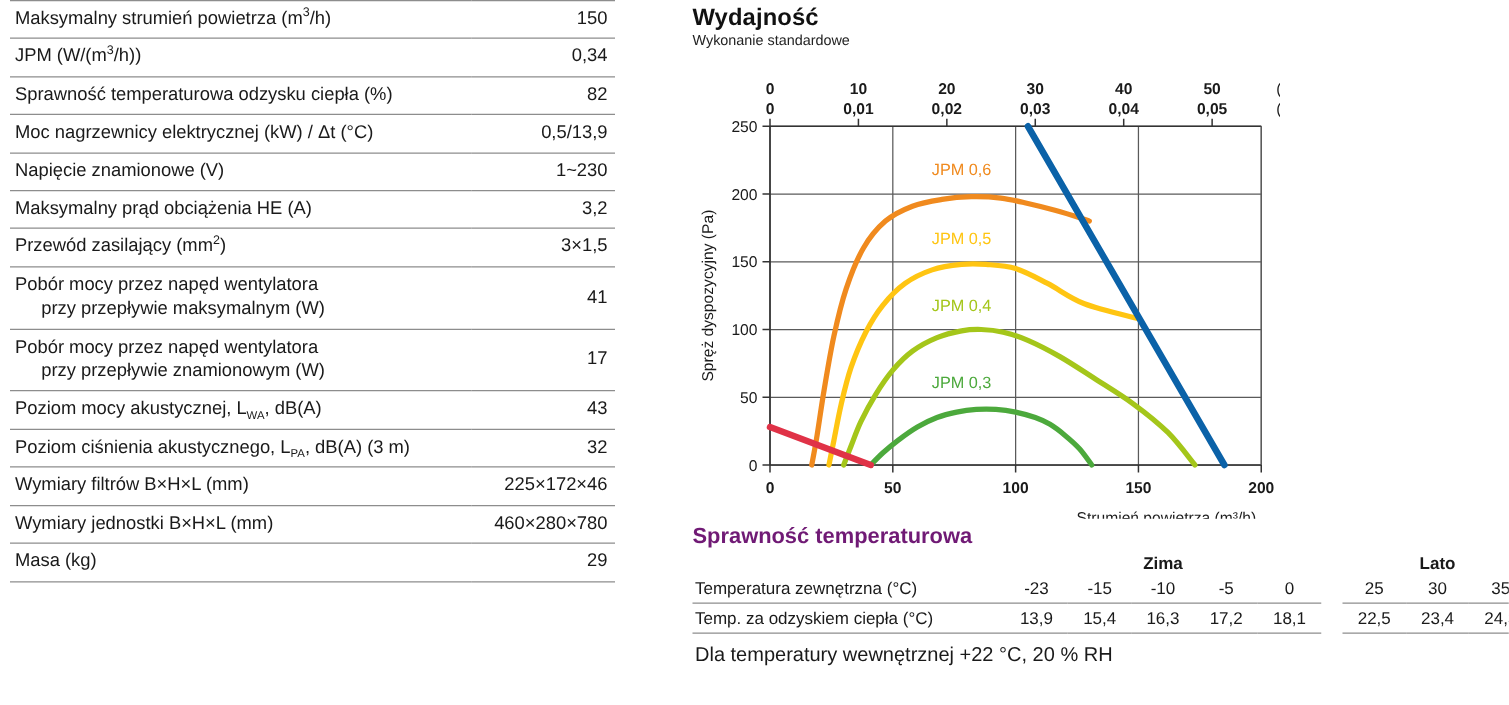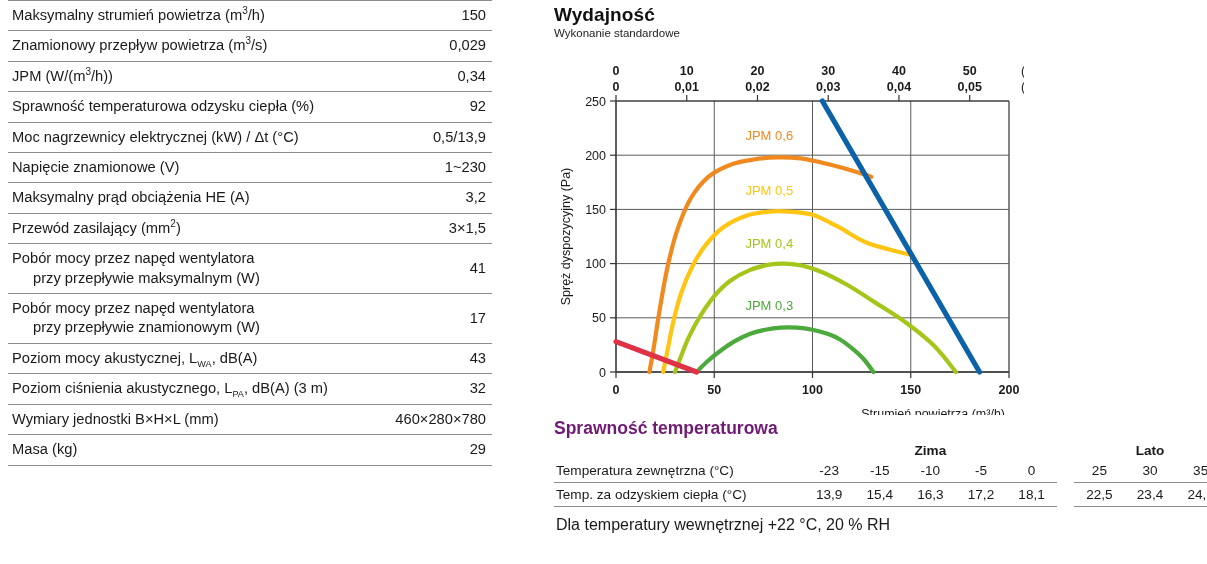--- a/index.html
+++ b/index.html
@@ -81,30 +81,26 @@
 
 <div class="page">
 
   <table class="spec-table">
     <tbody>
         <tr>
           <td class="label">Maksymalny strumień powietrza (m<sup>3</sup>/h)</td>
           <td class="value">150</td>
         </tr>
         <tr>
-          <td class="label">Znamionowy przepływ powietrza (m<sup>3</sup>/s)</td>
-          <td class="value">0,029</td>
-        </tr>
-        <tr>
           <td class="label">JPM (W/(m<sup>3</sup>/h))</td>
           <td class="value">0,34</td>
         </tr>
         <tr>
           <td class="label">Sprawność temperaturowa odzysku ciepła (%)</td>
-          <td class="value">92</td>
+          <td class="value">82</td>
         </tr>
         <tr>
           <td class="label">Moc nagrzewnicy elektrycznej (kW) / Δt (°C)</td>
           <td class="value">0,5/13,9</td>
         </tr>
         <tr>
           <td class="label">Napięcie znamionowe (V)</td>
           <td class="value">1~230</td>
         </tr>
         <tr>
@@ -123,20 +119,24 @@
           <td class="label">Pobór mocy przez napęd wentylatora<span class="l2">przy przepływie znamionowym (W)</span></td>
           <td class="value">17</td>
         </tr>
         <tr>
           <td class="label">Poziom mocy akustycznej, L<sub>WA</sub>, dB(A)</td>
           <td class="value">43</td>
         </tr>
         <tr>
           <td class="label">Poziom ciśnienia akustycznego, L<sub>PA</sub>, dB(A) (3 m)</td>
           <td class="value">32</td>
+        </tr>
+        <tr>
+          <td class="label">Wymiary filtrów B×H×L (mm)</td>
+          <td class="value">225×172×46</td>
         </tr>
         <tr>
           <td class="label">Wymiary jednostki B×H×L (mm)</td>
           <td class="value">460×280×780</td>
         </tr>
         <tr>
           <td class="label">Masa (kg)</td>
           <td class="value">29</td>
         </tr>
       </tbody>

